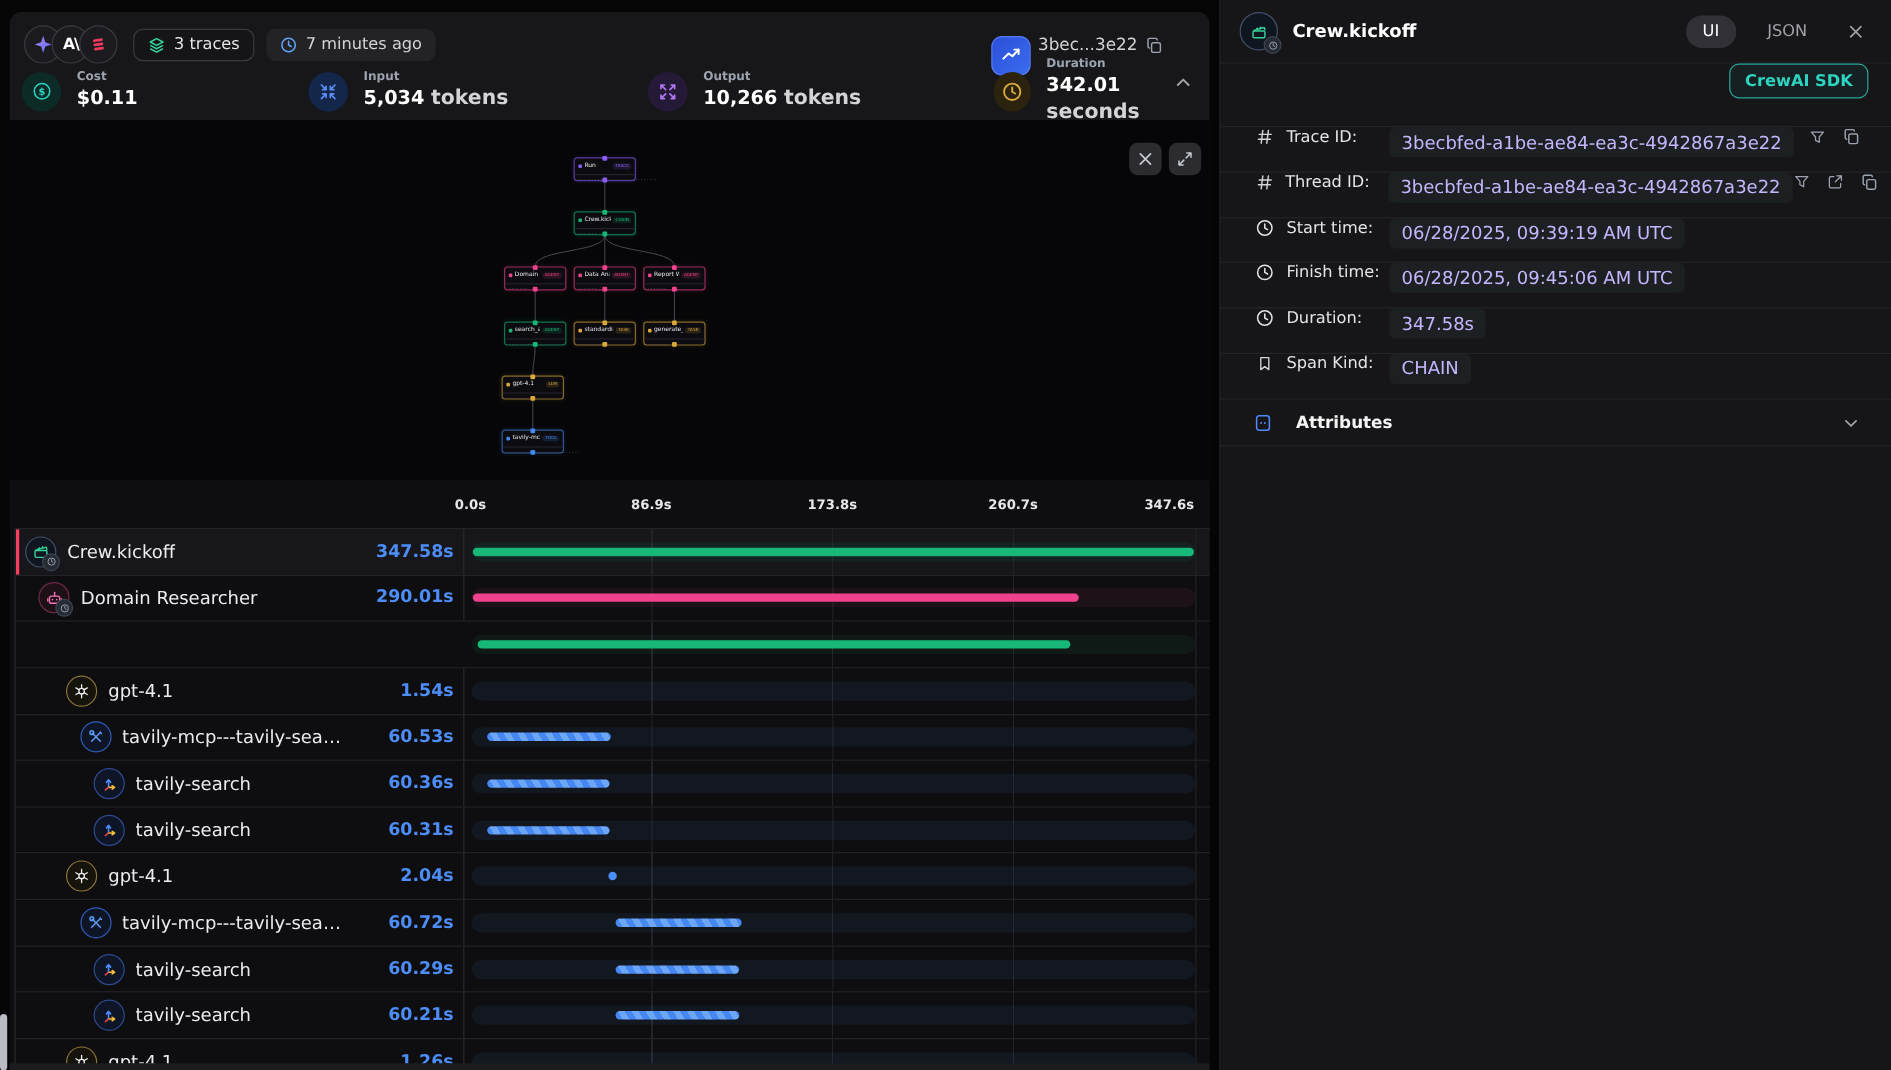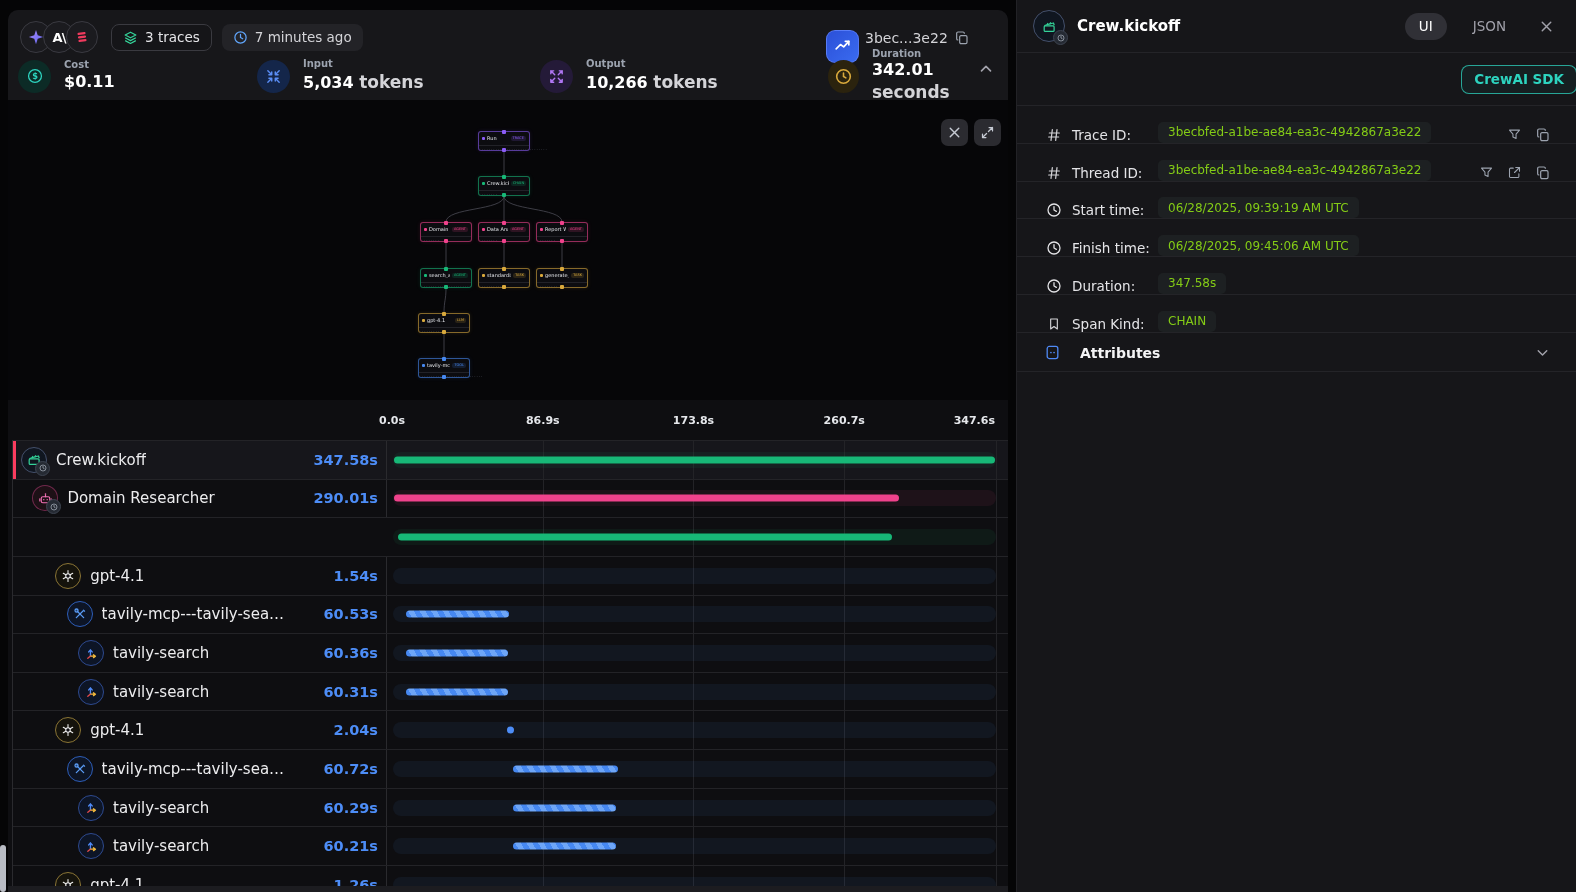--- a/index.html
+++ b/index.html
@@ -85,31 +85,31 @@
   #right-panel{left:1016px;top:0;width:560px;height:892px;background:#161619;border-left:1px solid #222226;}
   #rp-titlebar{left:0;top:0;width:560px;height:53px;border-bottom:1px solid #242428;
                display:flex;align-items:center;padding:0 22px 0 16px;box-sizing:border-box;gap:12px;}
   .rp-title-icon{width:30px;height:30px;border-radius:50%;border:1px solid #44506b;background:#101620;
                  display:flex;align-items:center;justify-content:center;position:relative;flex:0 0 30px;}
   #rp-title{font-size:15px;font-weight:bold;color:#fff;flex:1;}
   .tab-pill{height:27px;padding:0 14px;border-radius:14px;display:flex;align-items:center;
             font-size:13.5px;color:#fff;background:#303036;cursor:pointer;}
   .tab-plain{font-size:13.5px;color:#a1a1aa;margin:0 20px 0 14px;cursor:pointer;}
   #rp-close{color:#a1a1aa;cursor:pointer;}
-  #sdk-row{left:0;top:53px;width:560px;height:53px;display:flex;align-items:center;justify-content:flex-end;
-           box-sizing:border-box;border-bottom:1px solid #242428;}
+  #sdk-row{left:0;top:53px;width:560px;height:53px;display:flex;align-items:flex-start;justify-content:flex-end;
+           padding-right:20px;box-sizing:border-box;border-bottom:1px solid #242428;}
   #sdk-badge{height:27px;padding:0 12px;border:1px solid rgba(45,212,191,.75);border-radius:8px;
              background:rgba(45,212,191,.05);color:#2dd4bf;font-size:13.5px;font-weight:bold;
              display:flex;align-items:center;}
   #fields{left:0;top:106px;width:560px;}
-  .field-row{height:37.8px;border-bottom:1px solid #242428;display:flex;align-items:flex-end;
+  .field-row{height:37.8px;border-bottom:1px solid #242428;display:flex;align-items:flex-start;
              padding:0 26px 0 29px;box-sizing:border-box;}
   .field-icon{width:17px;margin-right:9px;color:#d4d4d8;display:flex;align-items:center;}
   .field-label{font-size:13.5px;color:#e4e4e7;width:86px;flex:0 0 86px;}
-  .field-chip{background:#1d2022;border-radius:5px;padding:3.5px 10px;font-size:12px;color:#84cc16;
+  .field-chip{background:#1d2022;border-radius:5px;padding:3.5px 10px;font-size:15px;color:#c4b5fd;
               white-space:nowrap;cursor:pointer;}
   .field-actions{margin-left:auto;display:flex;align-items:center;gap:13px;}
   .act-icon{color:#9ca3af;cursor:pointer;display:flex;}
   #attr-row{left:0;top:334px;width:560px;height:38px;border-bottom:1px solid #242428;
             display:flex;align-items:center;padding:0 26px 0 27px;box-sizing:border-box;gap:10px;cursor:pointer;}
   #attr-label{font-size:14px;font-weight:bold;color:#f4f4f5;flex:1;}
 </style>
 </head>
 <body>
 

